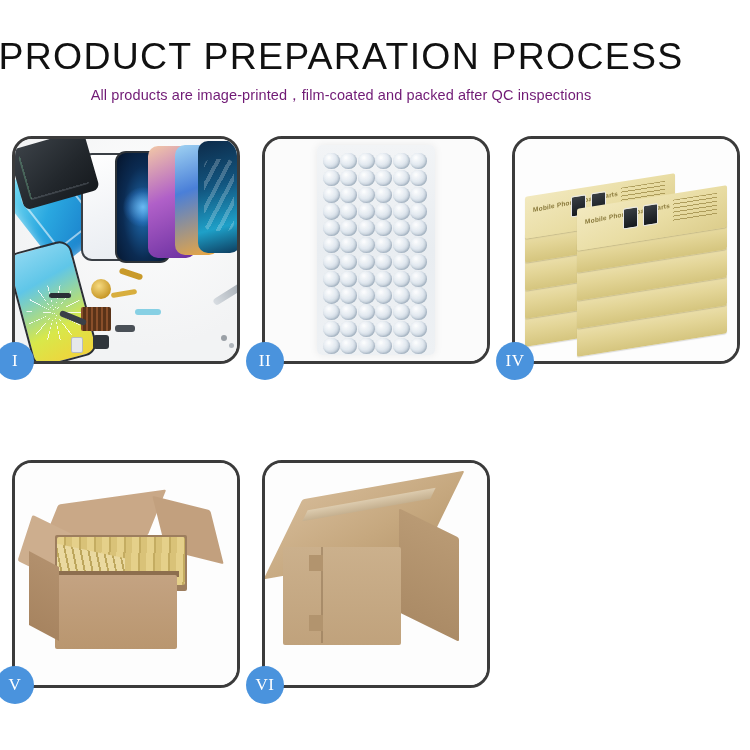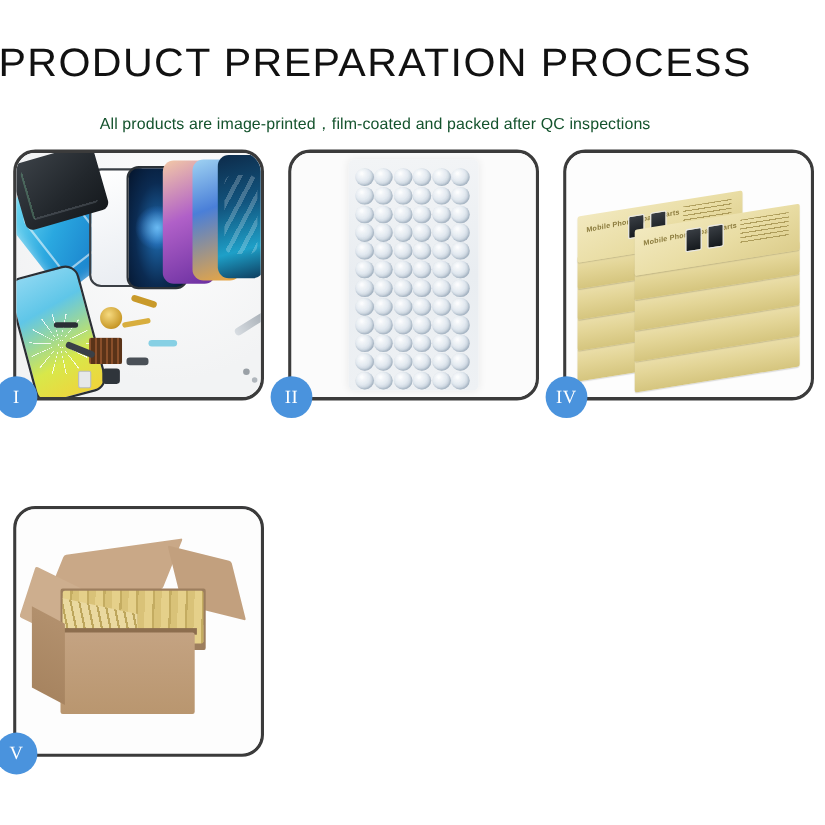--- a/index.html
+++ b/index.html
@@ -17,25 +17,25 @@
     font-family: "Liberation Sans", sans-serif;
     font-size: 36px;
     font-weight: 400;
     letter-spacing: 1.2px;
     color: #111;
     transform: scaleX(1.04);
     line-height: 1.15;
     white-space: nowrap;
   }
   .subtitle {
-    margin-top: 26px;
+    margin-top: 9px;
     font-family: "Liberation Sans", sans-serif;
     font-size: 14.5px;
     font-weight: 400;
-    color: #14532d;
+    color: #701a75;
     letter-spacing: .1px;
     white-space: nowrap;
   }
 
   
   .grid {
     position: absolute;
     left: 12px; top: 136px;
     width: 728px;
     display: grid;
@@ -478,15 +478,28 @@
         <div class="c5-inside"></div>
         <div class="c5-contents"></div>
         <div class="c5-contents2"></div>
         <div class="c5-lipL"></div>
         <div class="c5-front"></div>
         <div class="c5-side"></div>
       </div>
       <div class="badge">V</div>
     </div>
 
+    <div class="panel">
+      <div class="panel-inner p6">
+        <div class="c6-wrap"></div>
+        <div class="c6-top"></div>
+        <div class="c6-tape"></div>
+        <div class="c6-right"></div>
+        <div class="c6-front"></div>
+        <div class="c6-seam"></div>
+        <div class="c6-notch1"></div>
+        <div class="c6-notch2"></div>
+      </div>
+      <div class="badge">VI</div>
+    </div>
 
   </div>
 </div>
 
 </body></html>

